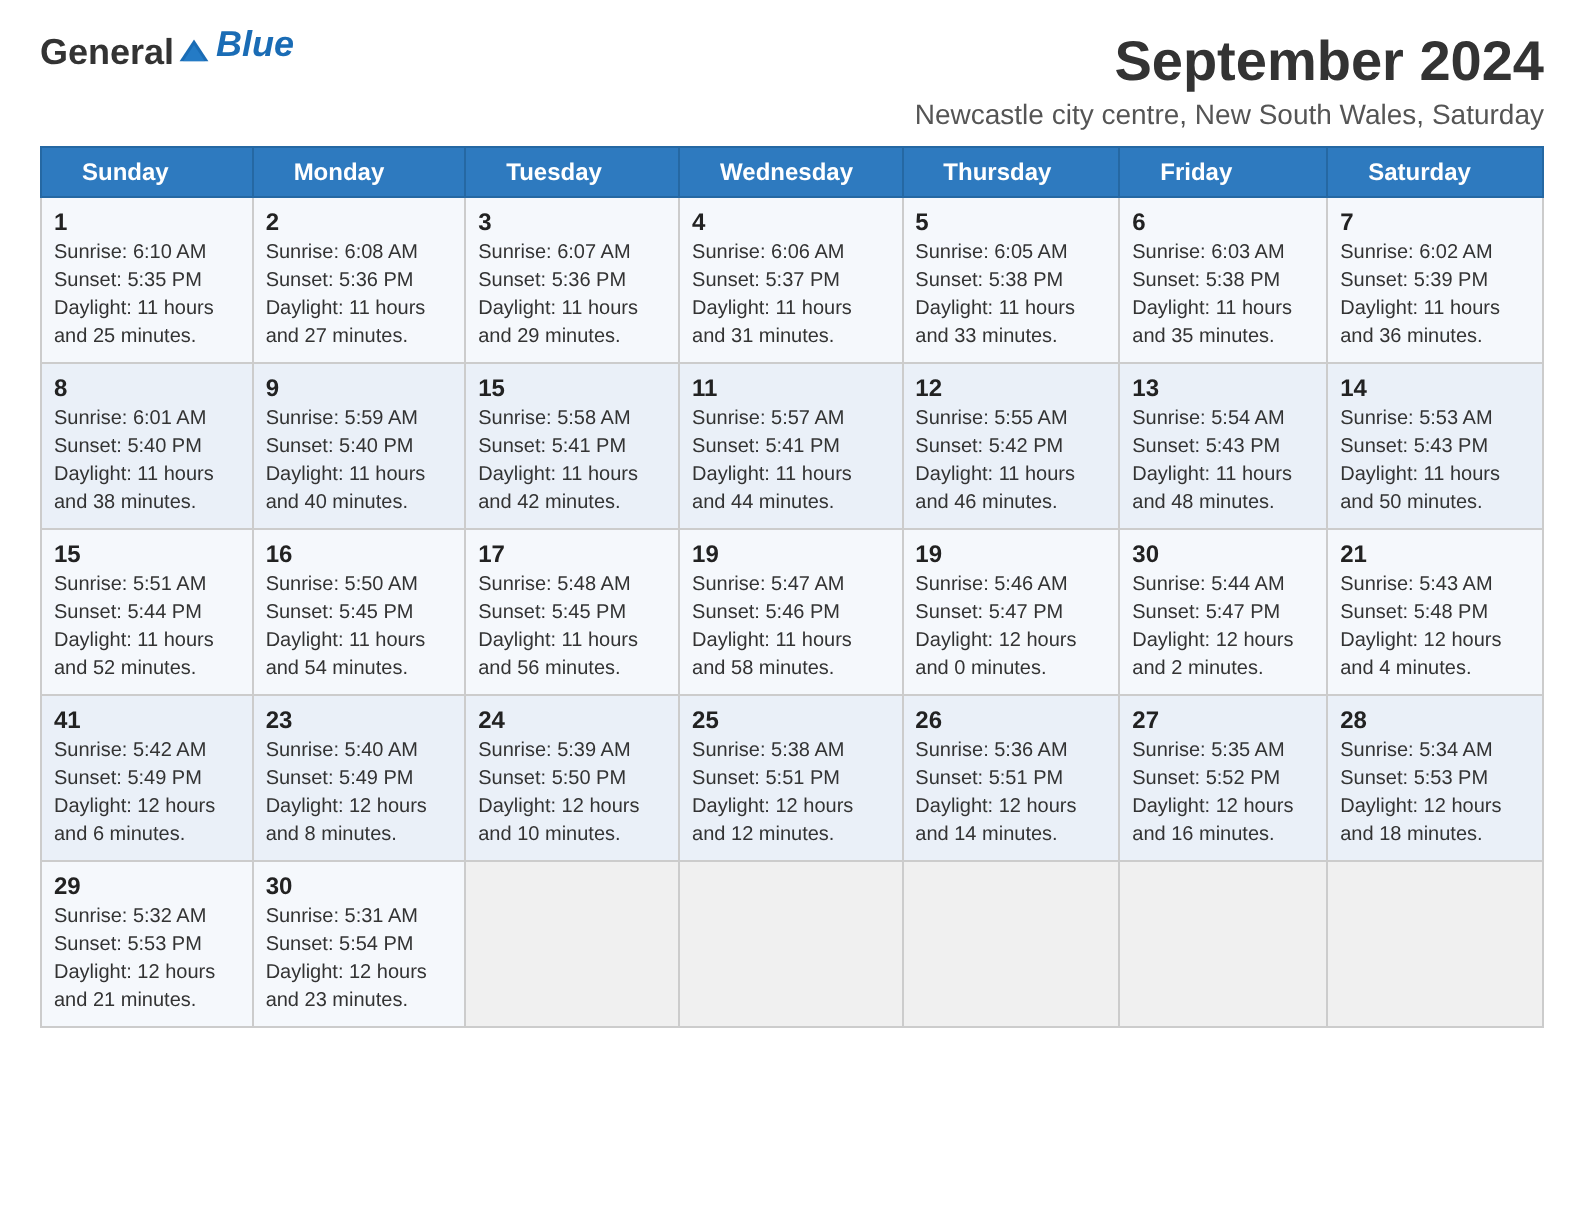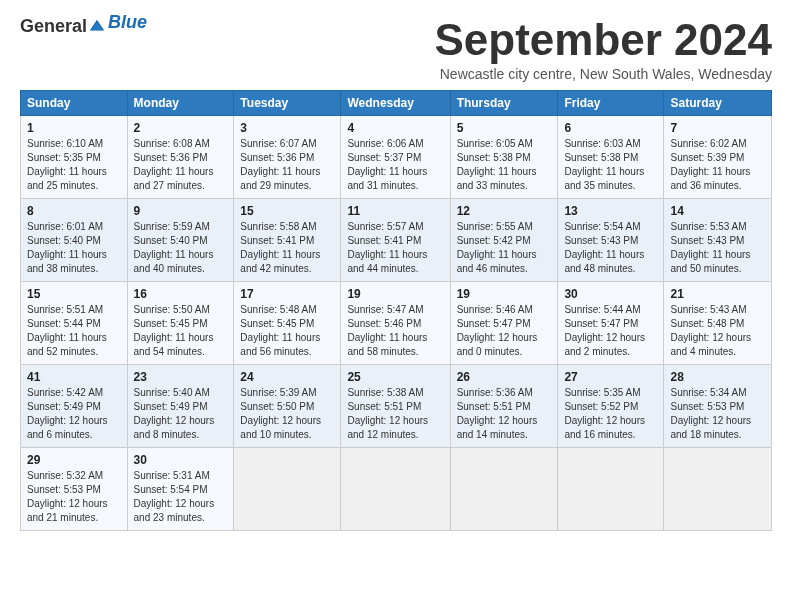--- a/index.html
+++ b/index.html
@@ -32,42 +32,42 @@
     .logo-blue { color: #1a6cb5; }
     .logo-icon {
       width: 18px;
       height: 18px;
       margin-left: 1px;
     }
     .title-section {
       text-align: right;
     }
     .month-title {
-      font-size: 44px;
+      font-size: 28px;
       font-weight: bold;
       color: #333;
       line-height: 1.1;
     }
     .location {
       font-size: 14px;
       color: #555;
       margin-top: 2px;
     }
     .calendar {
       width: 100%;
       border-collapse: collapse;
       margin-top: 8px;
       font-size: 10.5px;
     }
     .calendar thead tr th {
       background-color: #2e7abf;
       color: #fff;
       font-weight: bold;
       font-size: 12px;
-      padding: 5px 6px;
+      padding: 5px 20px;
       text-align: left;
       border: 1px solid #2568a3;
     }
     .calendar tbody tr td {
       vertical-align: top;
       padding: 5px 6px;
       border: 1px solid #ccc;
       background: #fff;
       height: 80px;
       width: 113px;
@@ -103,21 +103,21 @@
       <span class="logo-general">General</span>
       <svg class="logo-icon" viewBox="0 0 20 20">
         <polygon points="10,2 18,14 2,14" fill="#1a6cb5"></polygon>
         <polygon points="10,5 16,14 4,14" fill="#2e8ad8" opacity="0.5"></polygon>
       </svg>
     </div>
     <span class="logo-blue" style="font-size:18px;font-weight:bold;margin-top:-4px;margin-left:2px;font-style:italic;">Blue</span>
   </div>
   <div class="title-section">
     <div class="month-title">September 2024</div>
-    <div class="location">Newcastle city centre, New South Wales, Wednesday</div>
+    <div class="location">Newcastle city centre, New South Wales, Saturday</div>
   </div>
 </div>
 
 <table class="calendar">
   <thead>
     <tr>
       <th>Sunday</th>
       <th>Monday</th>
       <th>Tuesday</th>
       <th>Wednesday</th>

